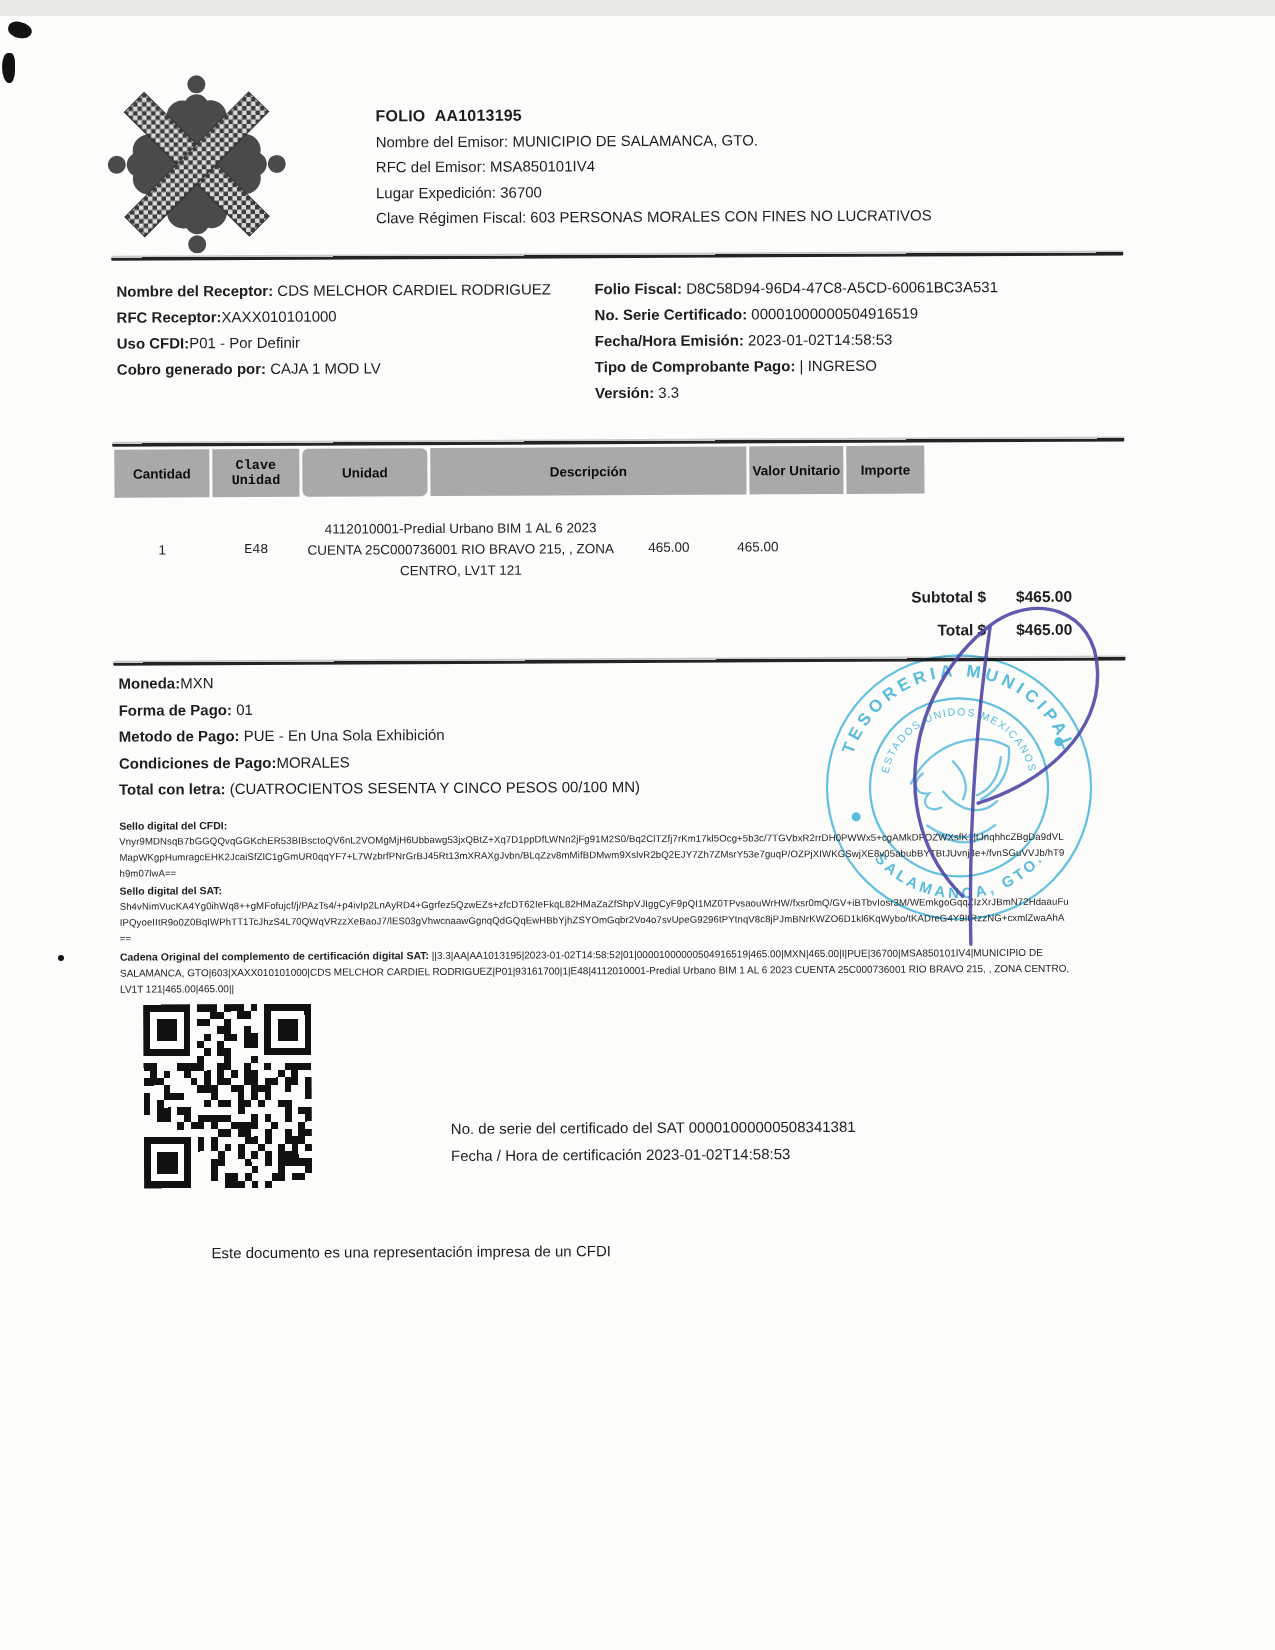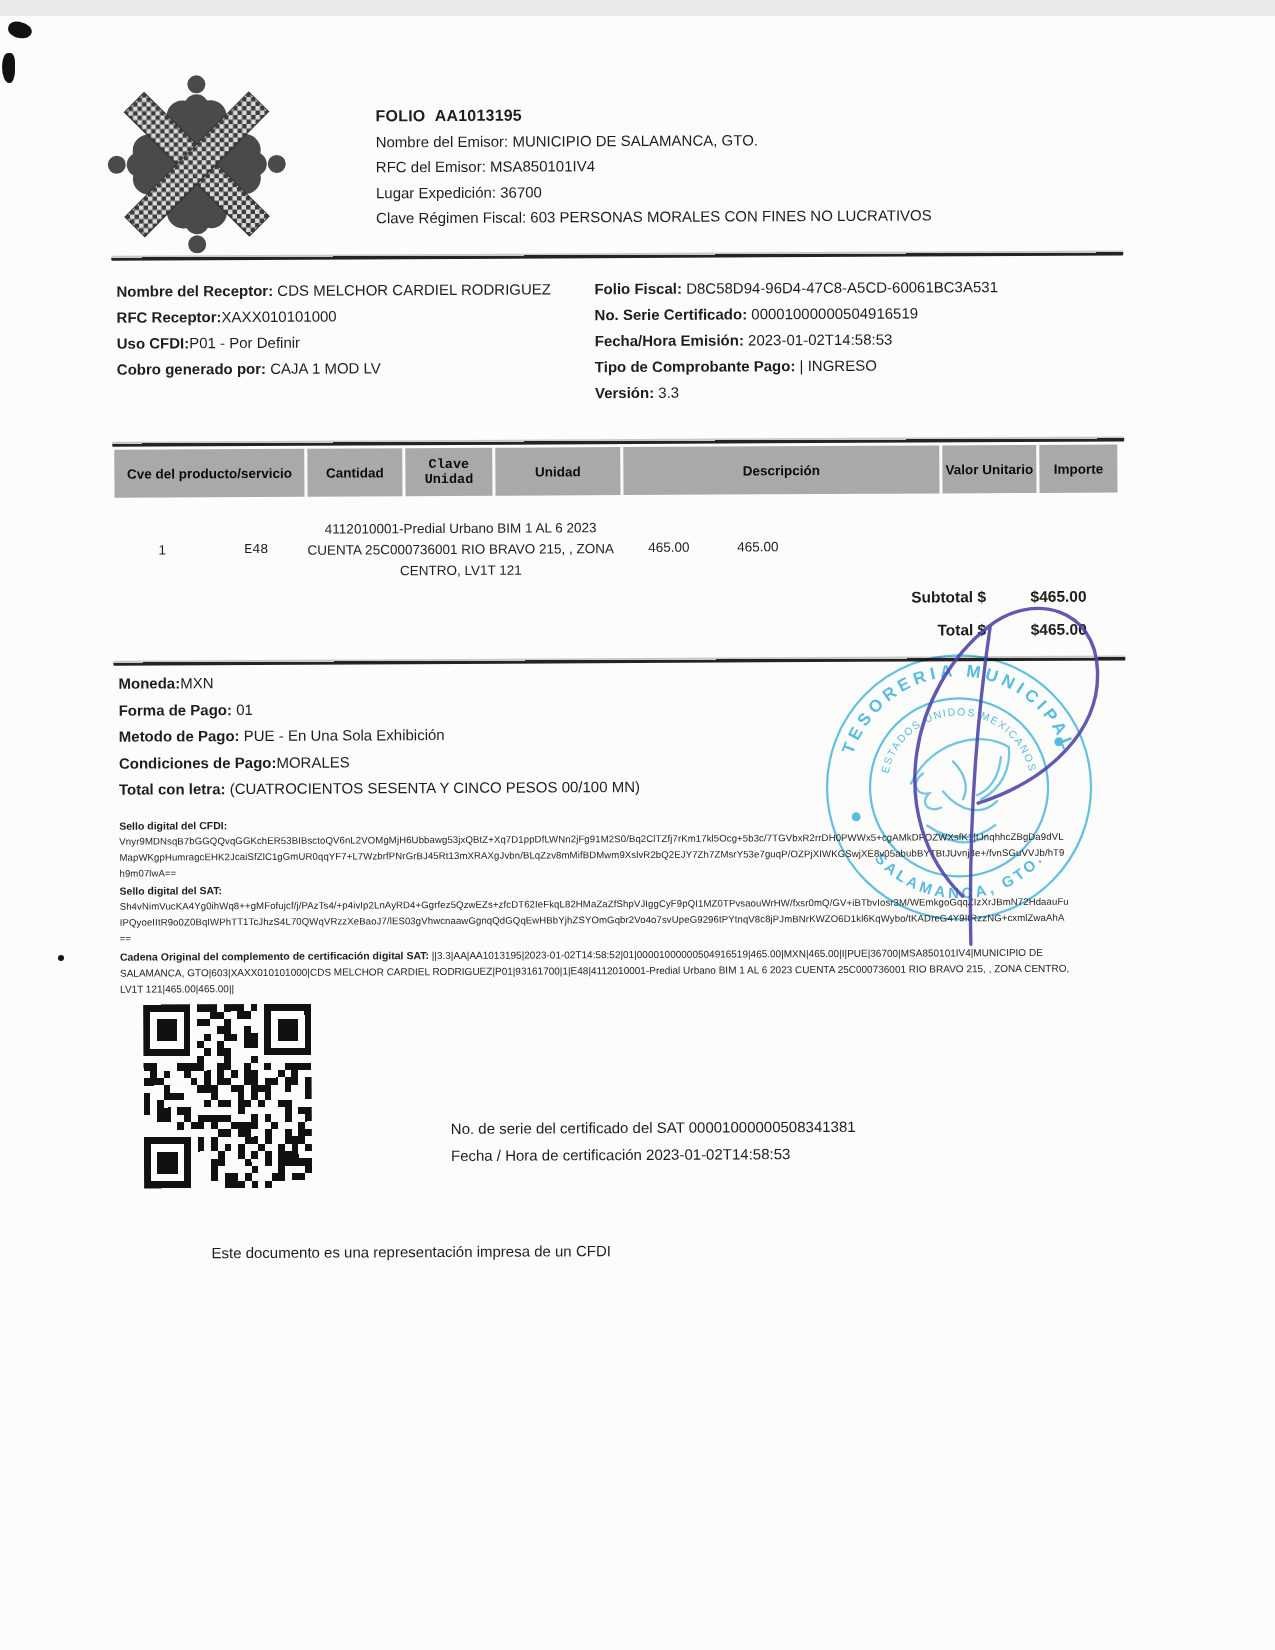--- a/index.html
+++ b/index.html
@@ -14,23 +14,23 @@
   .hdr-line{font-size:15px;line-height:25.5px;white-space:nowrap;}
   .folio{font-size:16px;font-weight:bold;letter-spacing:0.2px;}
   
   .info{font-size:15px;line-height:26px;}
   
   .thead{display:flex;gap:3px;}
   .thead .cell{background:var(--th-bg,#a9a9a9);color:#0d0d0d;font-weight:bold;font-size:13.5px;
      display:flex;align-items:center;justify-content:center;text-align:center;height:48px;line-height:15px;}
   .trow{display:flex;gap:3px;font-size:13.5px;}
   .trow .cell{display:flex;align-items:center;justify-content:center;text-align:center;line-height:20px;}
-  .c1{width:190px;} .c2{width:95px;} .c3{width:87px;font-family:Liberation Mono, monospace;} .c4{width:125px;} .c5{width:316px;} .c6{width:94px;} .c7{width:78px;}
+  .c1{width:190px;} .c2{width:95px;} .c3{width:87px;font-family:Liberation Mono, monospace;} .c4{width:125px;border-radius:6px;} .c5{width:316px;} .c6{width:94px;} .c7{width:78px;}
   .totrow{display:flex;justify-content:flex-end;gap:30px;font-size:15.5px;font-weight:bold;width:250px;}
-  .totrow .tval{width:85px;text-align:center;}
+  .totrow .tval{width:85px;text-align:left;}
   
   .seal-label{font-size:10.5px;font-weight:bold;line-height:15px;}
   .seal-line{font-size:9.6px;line-height:16px;letter-spacing:0.1px;white-space:nowrap;color:#232323;}
   .cadena{font-size:10px;line-height:16px;color:#232323;}
   .cadena .lbl{font-weight:bold;font-size:10.5px;}
   
   .stamp{mix-blend-mode:multiply;opacity:0.93;}
   .ink{pointer-events:none;}
   .artifact{background:#121212;}
   .qr svg{display:block;width:100%;height:100%;shape-rendering:crispEdges;}
@@ -109,21 +109,20 @@
       <div><span class="b">Folio Fiscal:</span><span> D8C58D94-96D4-47C8-A5CD-60061BC3A531</span></div>
       <div><span class="b">No. Serie Certificado:</span><span> 00001000000504916519</span></div>
       <div><span class="b">Fecha/Hora Emisión:</span><span> 2023-01-02T14:58:53</span></div>
       <div><span class="b">Tipo de Comprobante Pago:</span><span> | INGRESO</span></div>
       <div><span class="b">Versión:</span><span> 3.3</span></div>
     </div>
 
     <div class="abs rule" style="left:110px;top:423px;width:1012px;"></div>
 
     <div class="abs thead" style="left:112px;top:431px;">
-      <div class="cell c1">Cve del producto/servicio</div>
       <div class="cell c2">Cantidad</div>
       <div class="cell c3">Clave Unidad</div>
       <div class="cell c4">Unidad</div>
       <div class="cell c5">Descripción</div>
       <div class="cell c6">Valor Unitario</div>
       <div class="cell c7">Importe</div>
     </div>
 
     <div class="abs trow" style="left:112px;top:486px;height:92px;">
       <div class="cell c2">1</div>

